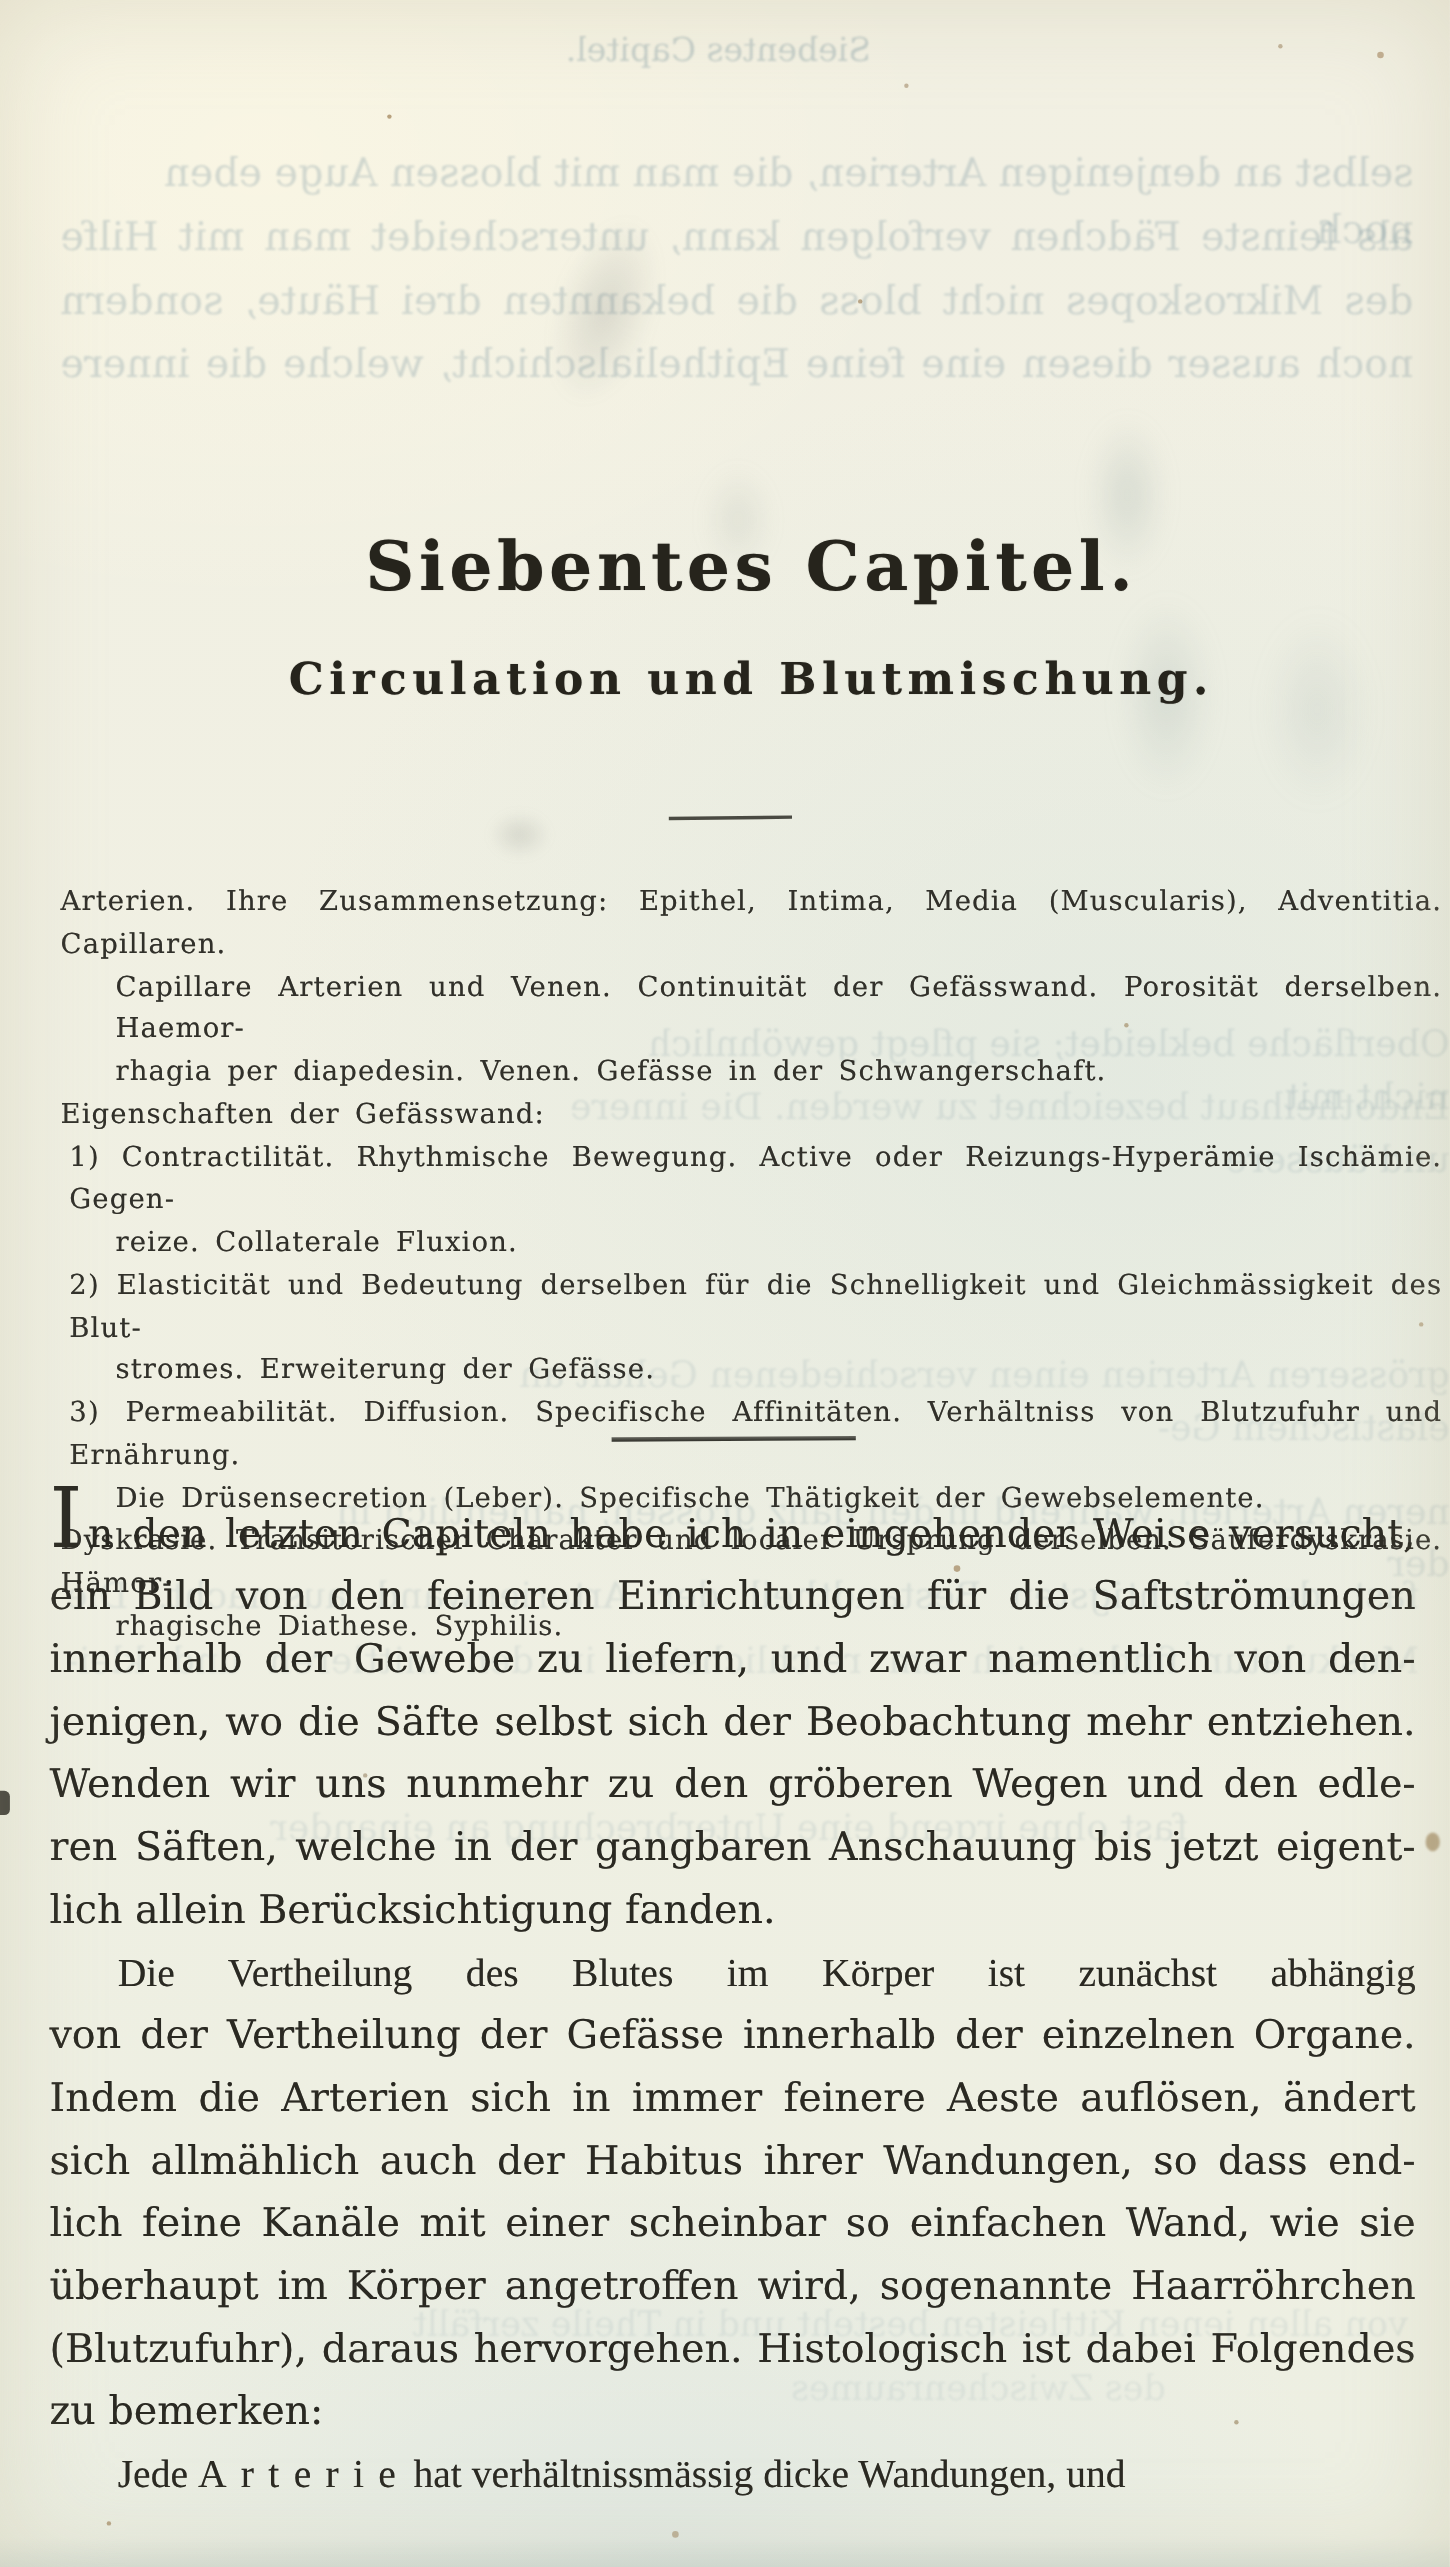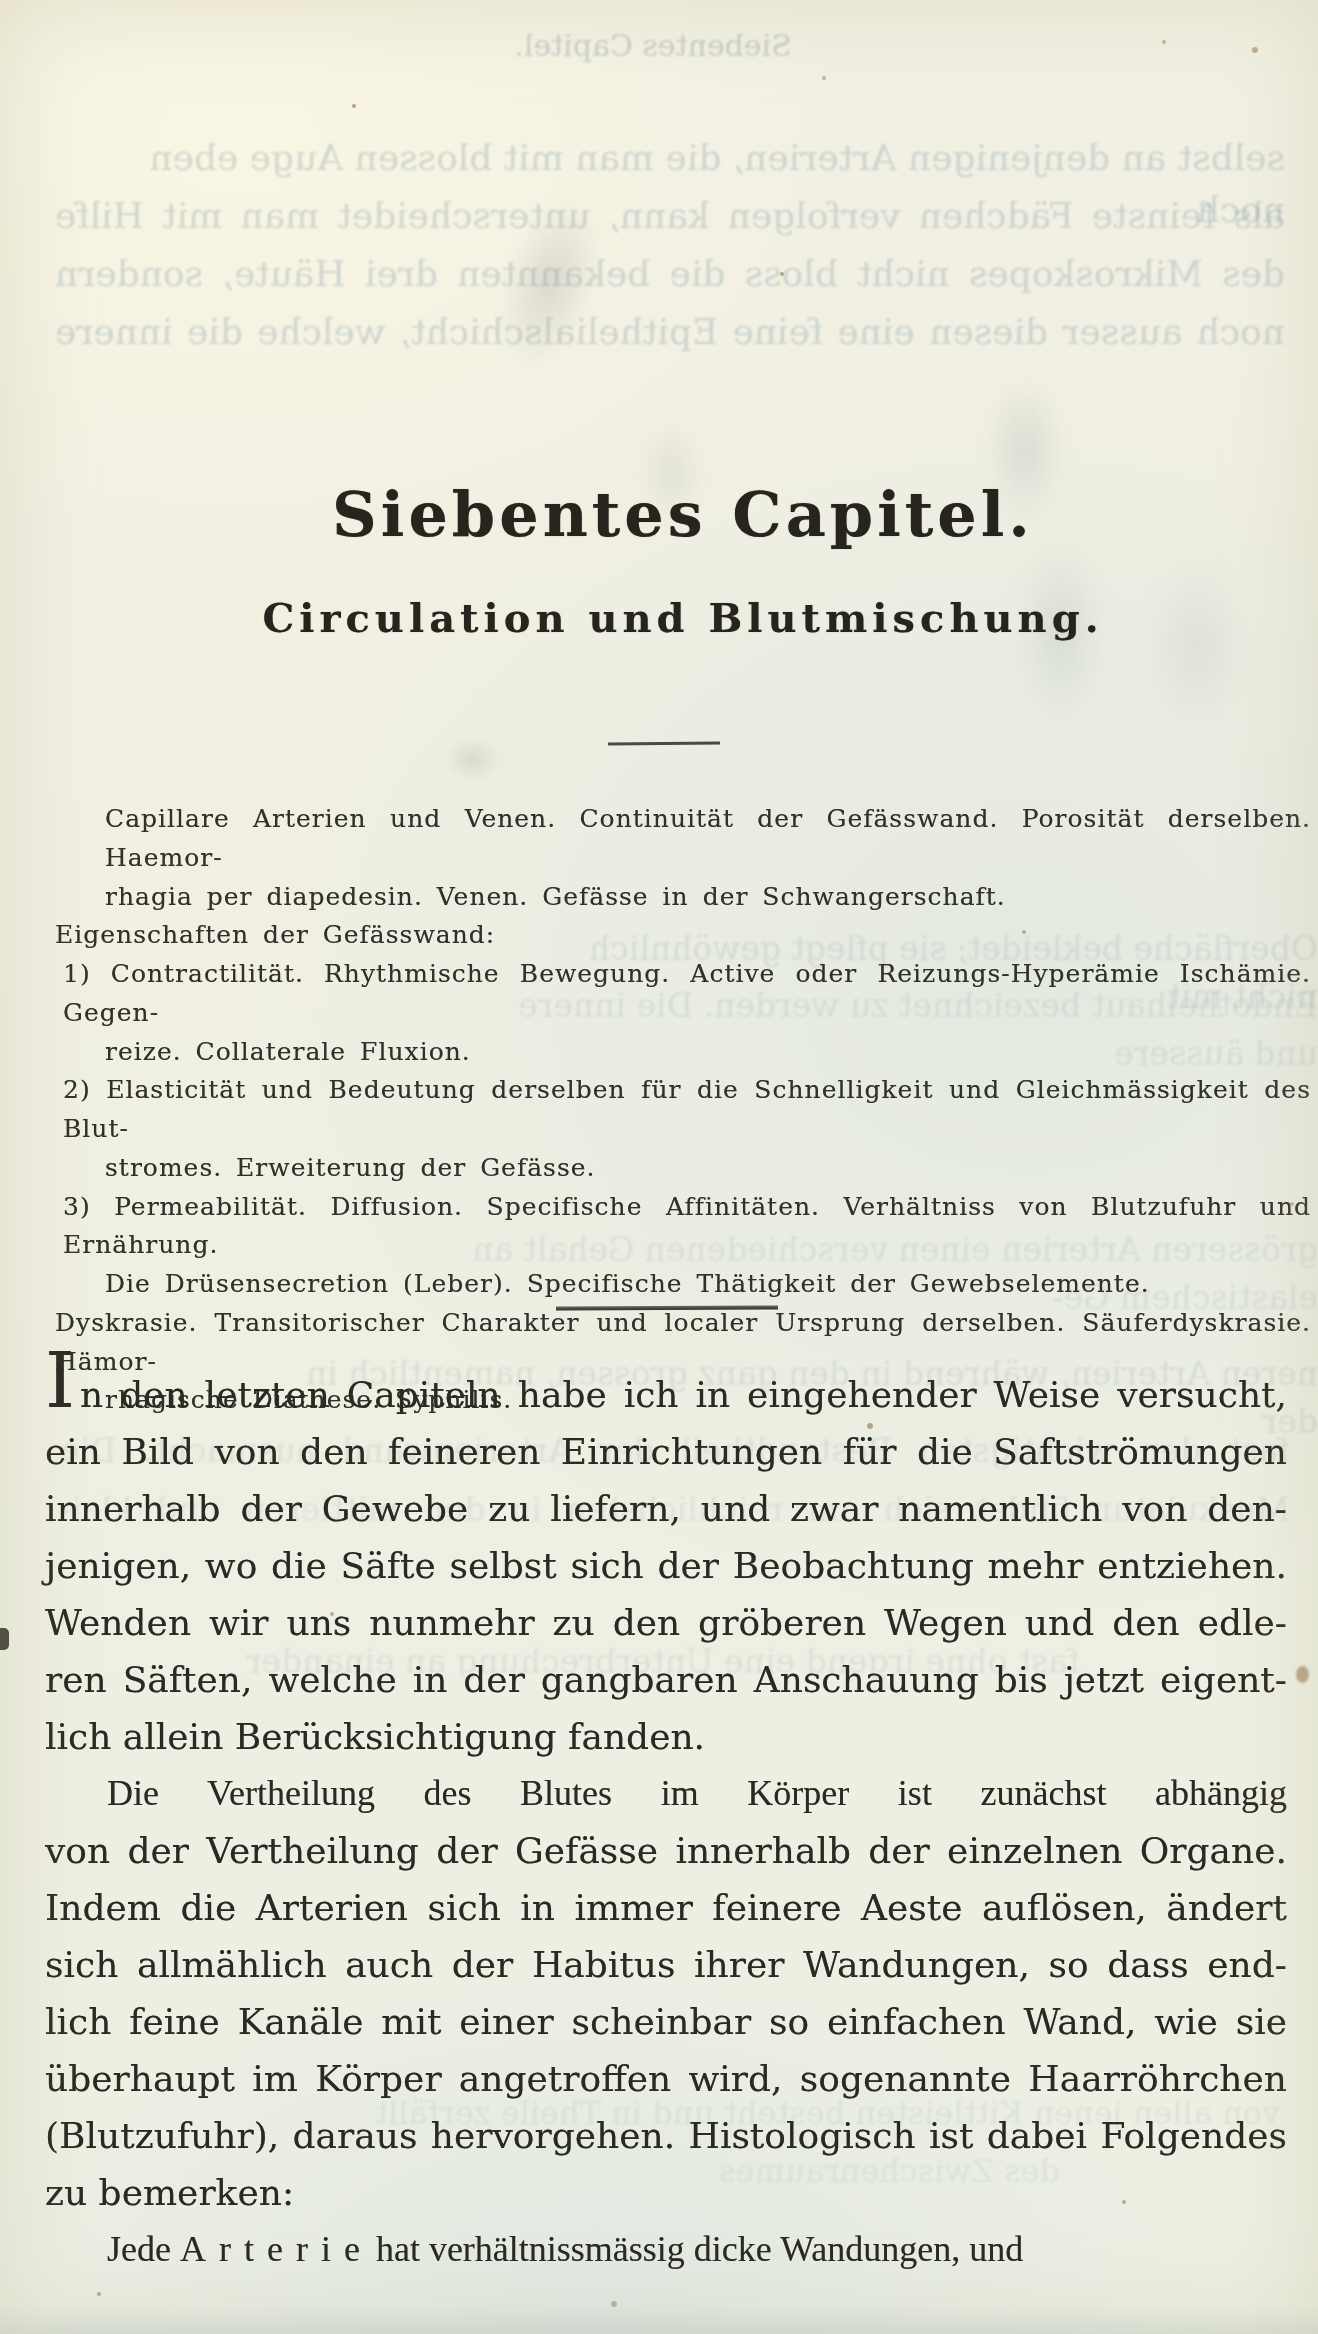--- a/index.html
+++ b/index.html
@@ -107,20 +107,21 @@
   <div class="bottom-band"></div>
 
   <div class="heading">
     <div class="h1">Siebentes Capitel.</div>
     <div class="h2">Circulation und Blutmischung.</div>
   </div>
   <div class="rule1"></div>
 
   <div class="summary">
 
+  <div class="sline just">Arterien. Ihre Zusammensetzung: Epithel, Intima, Media (Muscularis), Adventitia. Capillaren.</div>
       <div class="sline cont just">Capillare Arterien und Venen. Continuität der Gefässwand. Porosität derselben. Haemor-</div>
       <div class="sline cont">rhagia per diapedesin. Venen. Gefässe in der Schwangerschaft.</div>
       <div class="sline">Eigenschaften der Gefässwand:</div>
       <div class="sline num just">1) Contractilität. Rhythmische Bewegung. Active oder Reizungs-Hyperämie Ischämie. Gegen-</div>
       <div class="sline cont">reize. Collaterale Fluxion.</div>
       <div class="sline num just">2) Elasticität und Bedeutung derselben für die Schnelligkeit und Gleichmässigkeit des Blut-</div>
       <div class="sline cont">stromes. Erweiterung der Gefässe.</div>
       <div class="sline num just">3) Permeabilität. Diffusion. Specifische Affinitäten. Verhältniss von Blutzufuhr und Ernährung.</div>
       <div class="sline cont">Die Drüsensecretion (Leber). Specifische Thätigkeit der Gewebselemente.</div>
       <div class="sline just">Dyskrasie. Transitorischer Charakter und localer Ursprung derselben. Säuferdyskrasie. Hämor-</div>

